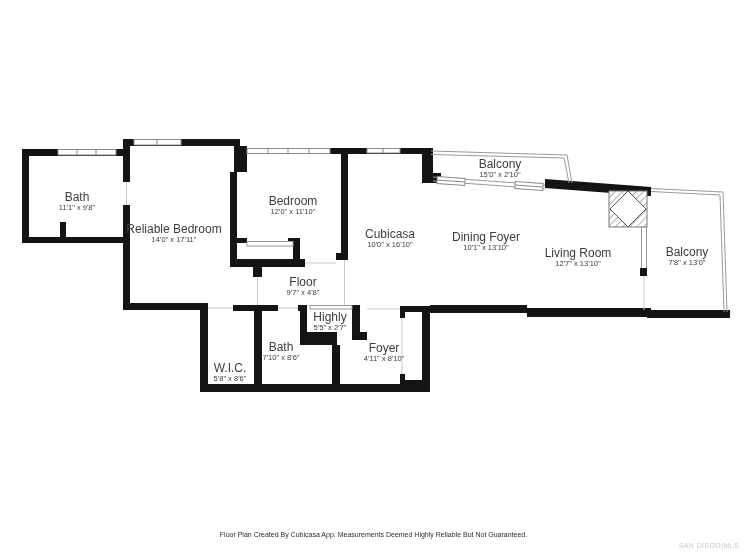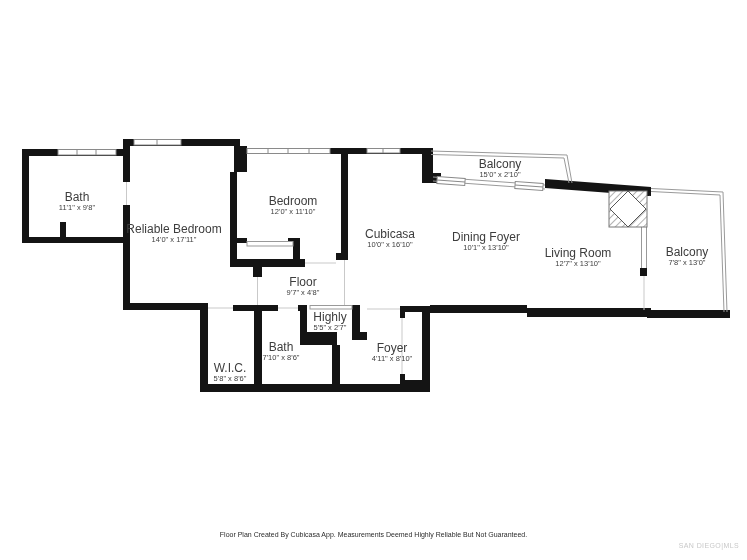--- a/index.html
+++ b/index.html
@@ -194,21 +194,21 @@
     <span class="rdims">5'8" x 8'6"</span>
   </div>
   <div class="room-label" style="left:281px;top:352px">
     <span class="rname">Bath</span>
     <span class="rdims">7'10" x 8'6"</span>
   </div>
   <div class="room-label" style="left:330px;top:322px">
     <span class="rname">Highly</span>
     <span class="rdims">5'5" x 2'7"</span>
   </div>
-  <div class="room-label" style="left:392px;top:353px">
+  <div class="room-label" style="left:384px;top:353px">
     <span class="rname">Foyer</span>
     <span class="rdims">4'11" x 8'10"</span>
   </div>
 
   <div class="footer-note">Floor Plan Created By Cubicasa App. Measurements Deemed Highly Reliable But Not Guaranteed.</div>
   <div class="mls-logo">SAN DIEGO|MLS</div>
 
 </div>
 
 </body></html>

